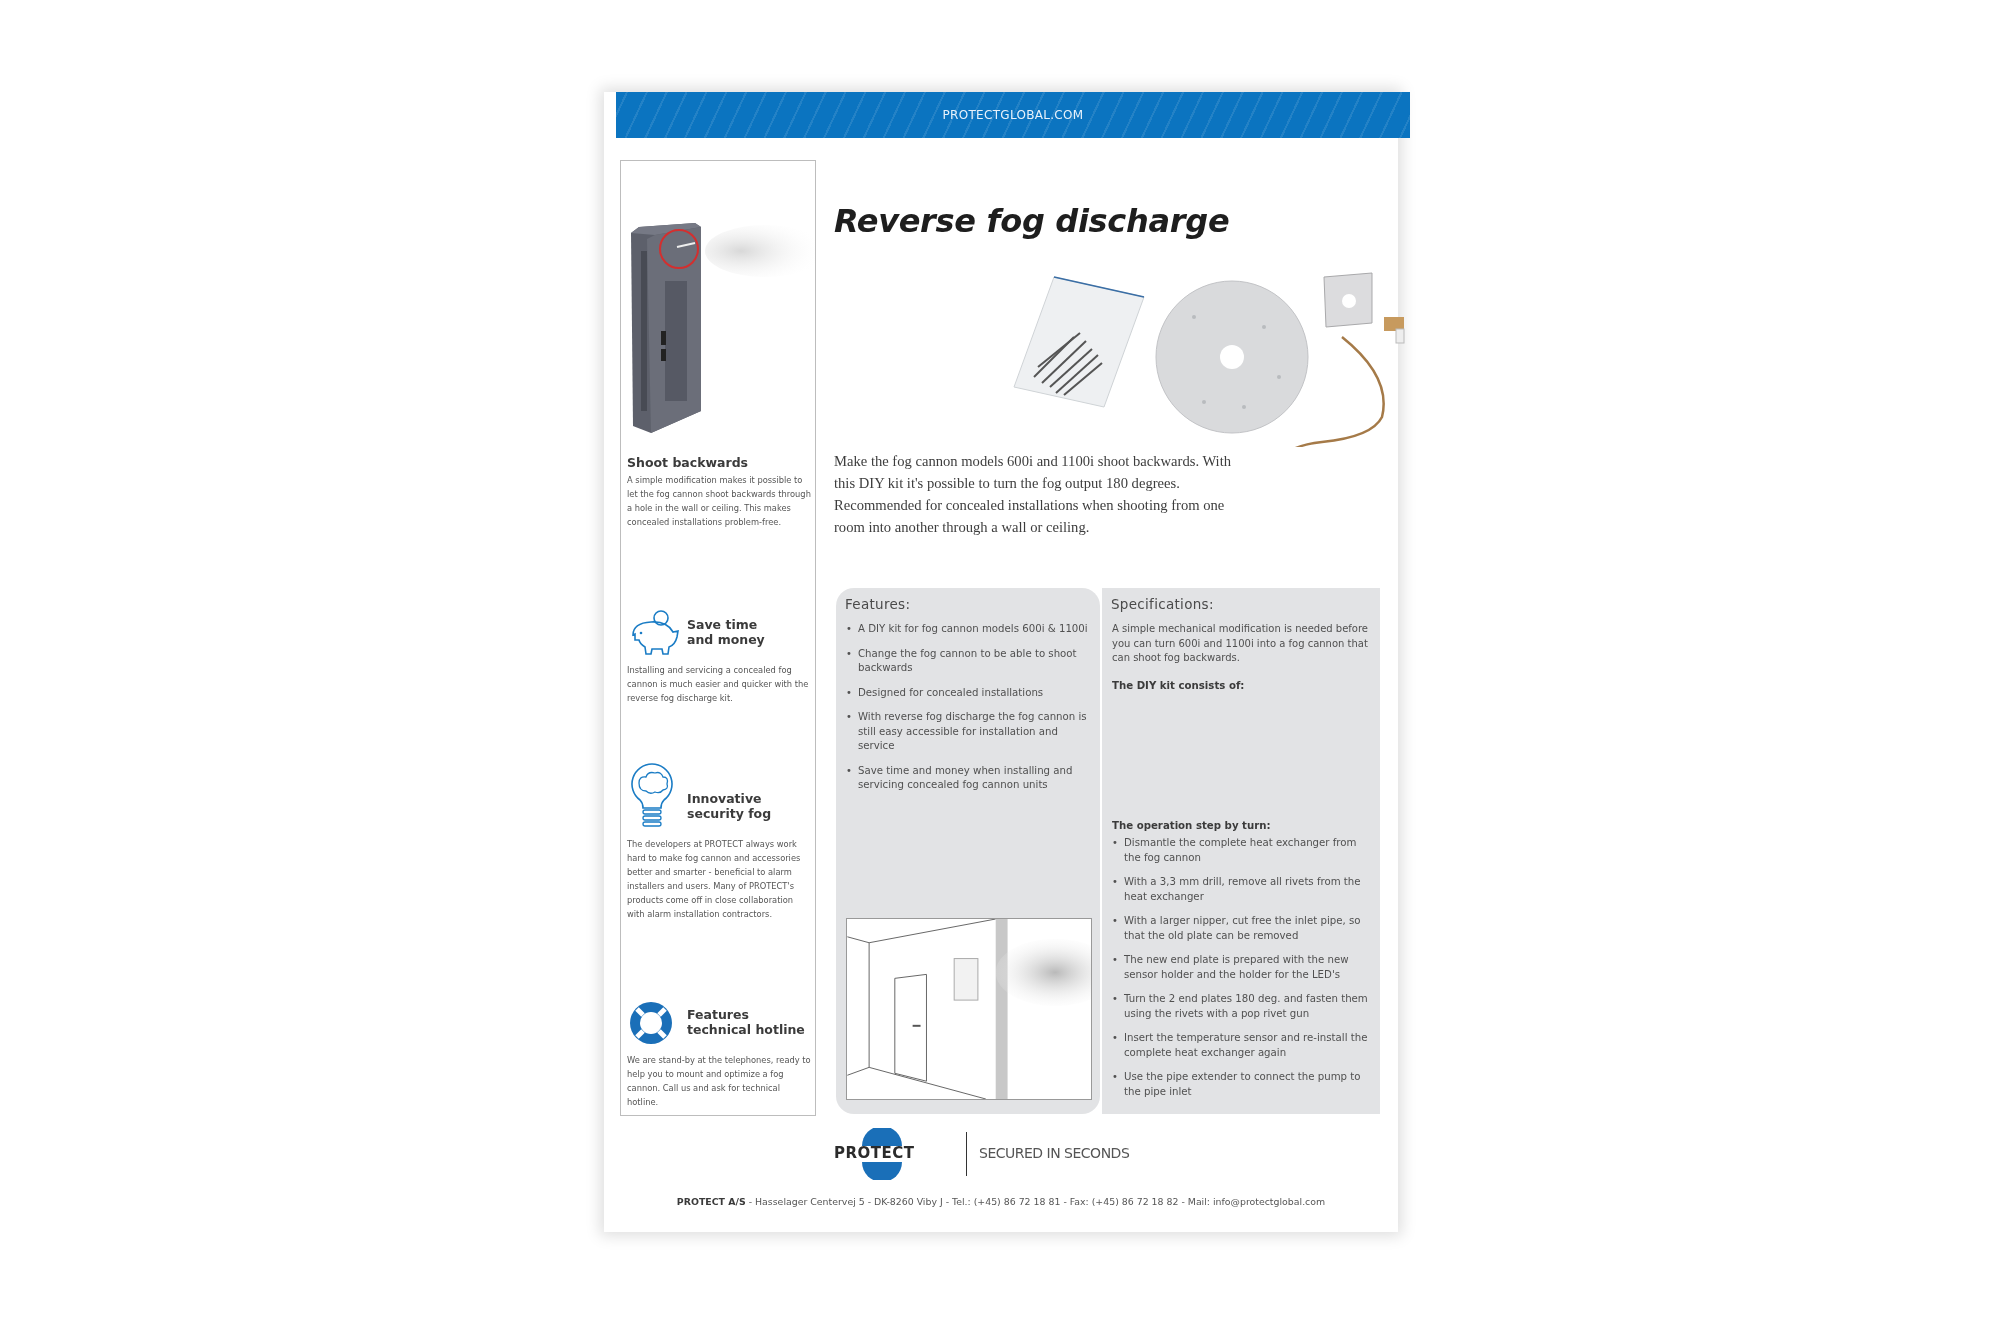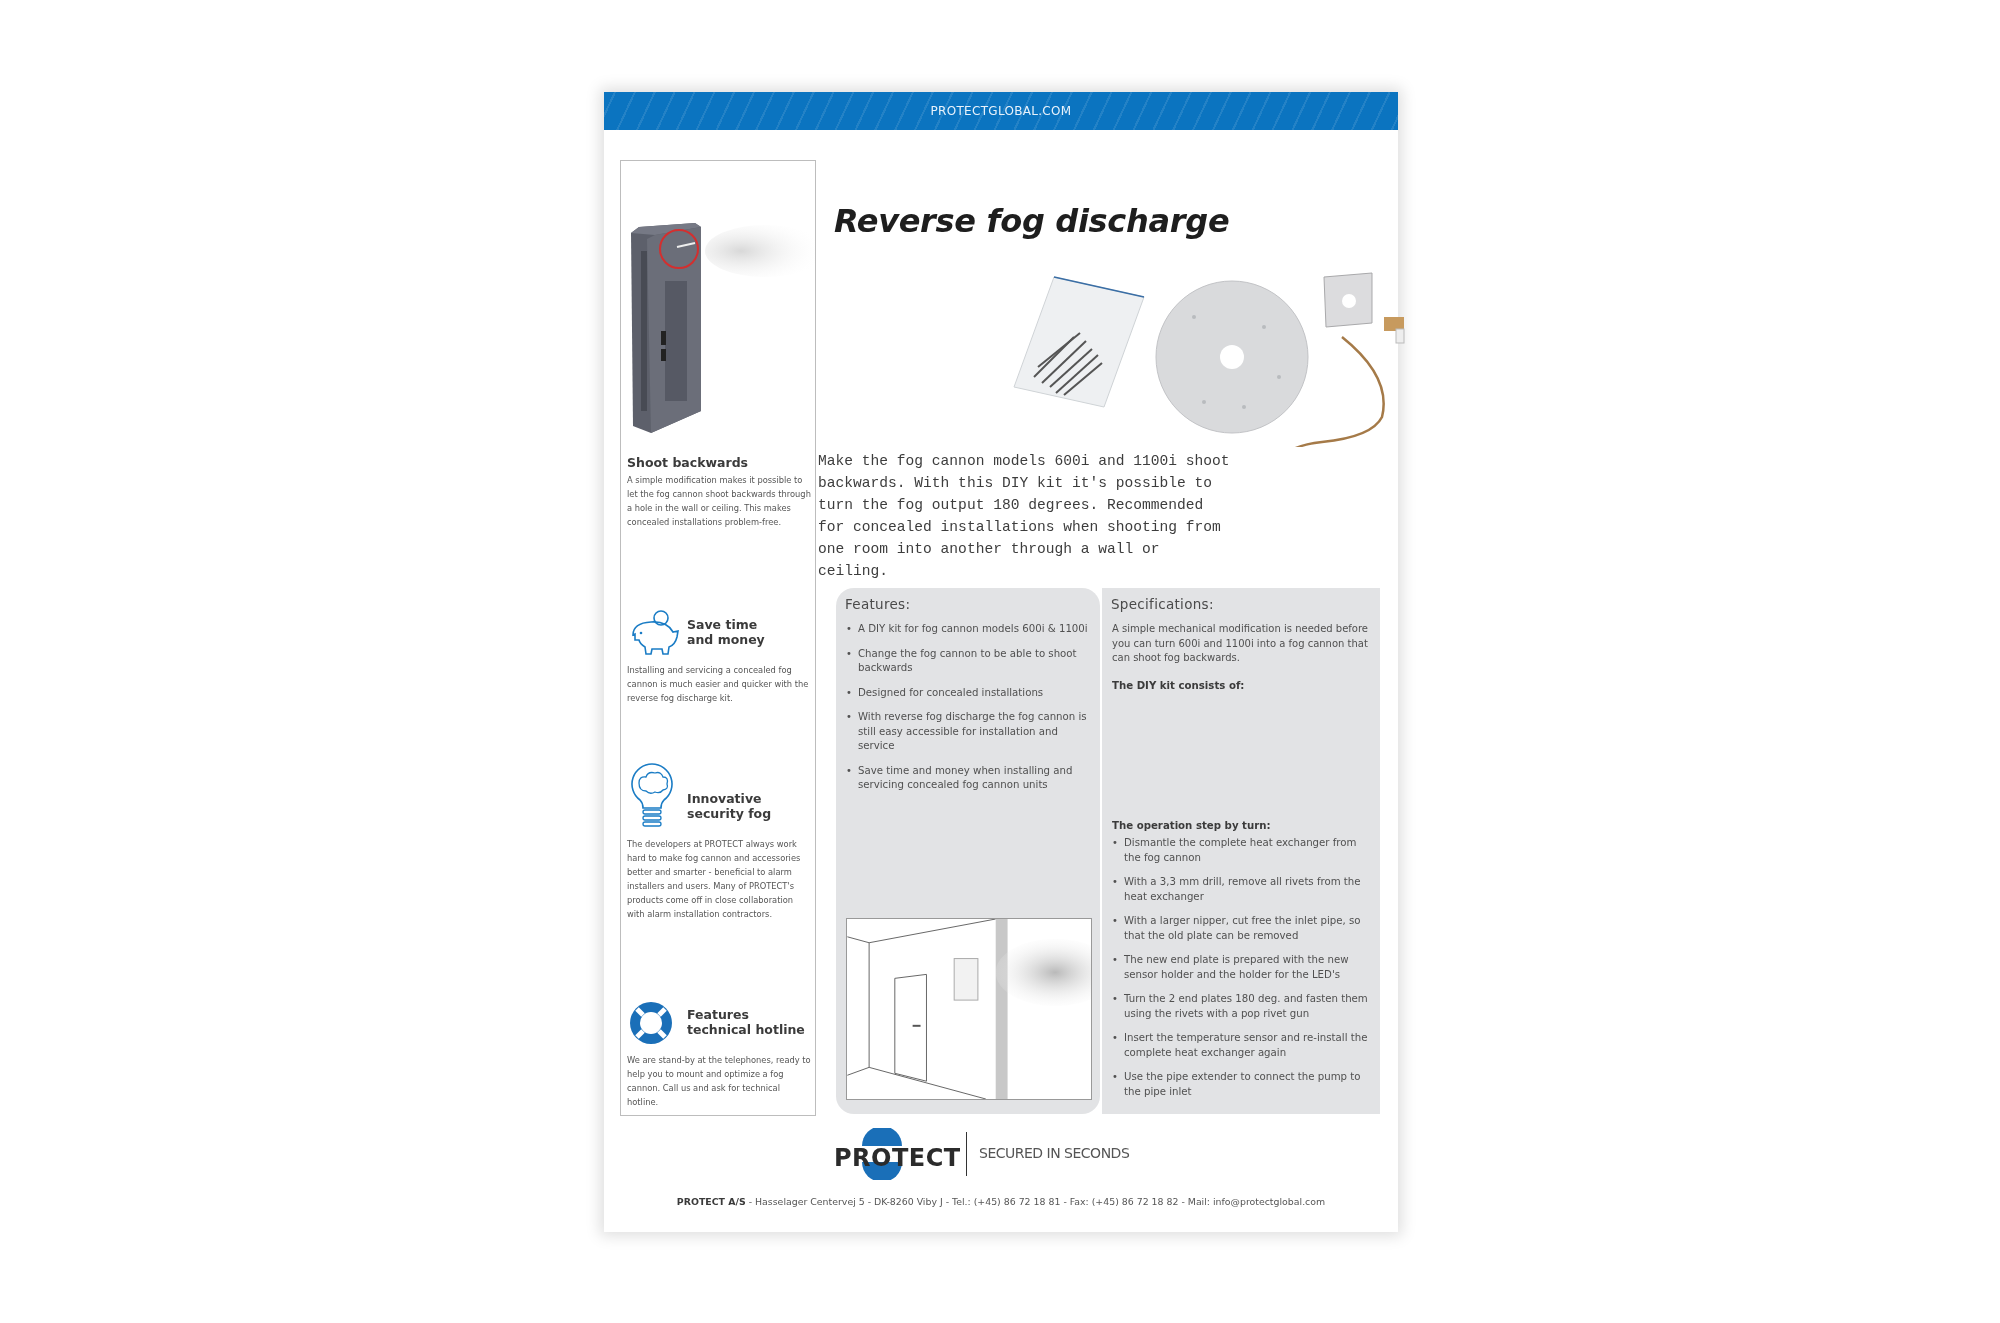--- a/index.html
+++ b/index.html
@@ -6,21 +6,21 @@
   body {
     width: 2000px; height: 1323px; background: #ffffff; position: relative; overflow: hidden;
     font-family: "DejaVu Sans", sans-serif; color: #3a3a3a;
   }
   .page {
     position: absolute; left: 604px; top: 92px; width: 794px; height: 1140px;
     background: #ffffff;
     box-shadow: 0 0 14px 4px rgba(0,0,0,0.13);
   }
   .banner {
-    position: absolute; left: 0; top: 0; width: 794px; height: 38px;
+    position: absolute; left: 12px; top: 0; width: 794px; height: 46px;
     background-color: #0b74c0;
     background-image: repeating-linear-gradient(115deg, rgba(255,255,255,0.0) 0 9px, rgba(255,255,255,0.10) 9px 11px, rgba(255,255,255,0.0) 11px 18px);
     display: flex; align-items: center; justify-content: center;
   }
   .banner span {
     color: #e8f2fb; font-family: "DejaVu Sans", sans-serif; font-size: 12px; letter-spacing: 0.3px;
   }
   
   .sidebar {
     position: absolute; left: 16px; top: 68px; width: 196px; height: 956px;
@@ -34,22 +34,22 @@
     position: absolute; font-family: "DejaVu Sans", sans-serif; font-size: 8.3px; line-height: 14px; color: #555;
   }
   .side-icon { position: absolute; }
 
   .title {
     position: absolute; left: 230px; top: 110px; font-family: "DejaVu Sans", sans-serif;
     font-size: 32px; font-weight: bold; font-style: italic; color: #1e1e1e; letter-spacing: -0.3px;
   }
   .kit-photo { position: absolute; left: 390px; top: 145px; width: 430px; height: 210px; }
   .intro {
-    position: absolute; left: 214px; top: 358px; width: 420px;
-    font-family: Liberation Mono, monospace; font-size: 14.6px; line-height: 22px; color: #3d3d3d;
+    position: absolute; left: 230px; top: 358px; width: 420px;
+    font-family: Liberation Serif, serif; font-size: 14.6px; line-height: 22px; color: #3d3d3d;
   }
 
   .panel-left {
     position: absolute; left: 232px; top: 496px; width: 264px; height: 526px; background: #e2e3e5; border-radius: 18px;
   }
   .panel-right {
     position: absolute; left: 498px; top: 496px; width: 278px; height: 526px; background: #e2e3e5;
   }
   .panel-title {
     position: absolute; left: 9px; top: 8px; font-size: 13.5px; color: #4a4a4a; letter-spacing: 0.3px;
@@ -74,21 +74,21 @@
   .steps-list { left: 8px; top: 248px; width: 266px; }
   .steps-list li { margin-bottom: 10px; }
 
   .room-figure {
     position: absolute; left: 10px; top: 330px; width: 246px; height: 182px; background: #fff;
     border: 1px solid #999; box-sizing: border-box;
   }
 
   .logo-area { position: absolute; left: 230px; top: 1040px; width: 330px; height: 60px; }
   .logo-word {
-    position: absolute; left: 0; top: 0; font-family: "DejaVu Sans", sans-serif; font-weight: bold; font-size: 24px; color: #2b2b2b; letter-spacing: 0.5px;
+    position: absolute; left: 0; top: 0; font-family: "DejaVu Sans", sans-serif; font-weight: bold; font-size: 15px; color: #2b2b2b; letter-spacing: 0.5px;
   }
   .logo-divider { position: absolute; left: 132px; top: 0; width: 1px; height: 44px; background: #333; }
   .tagline {
     position: absolute; left: 145px; top: 13px; font-family: "DejaVu Sans", sans-serif; font-size: 14px; color: #555; letter-spacing: -0.5px;
   }
   .footer-line {
     position: absolute; left: 0; top: 1104px; width: 794px; text-align: center;
     font-size: 9.4px; color: #555;
   }
   .footer-line b { color: #3a3a3a; }

